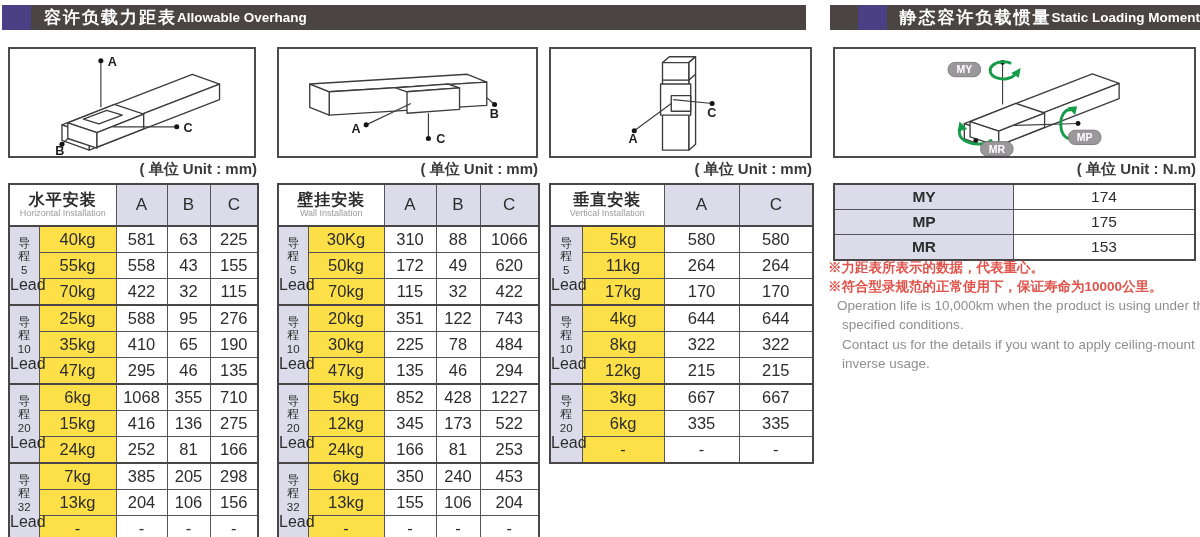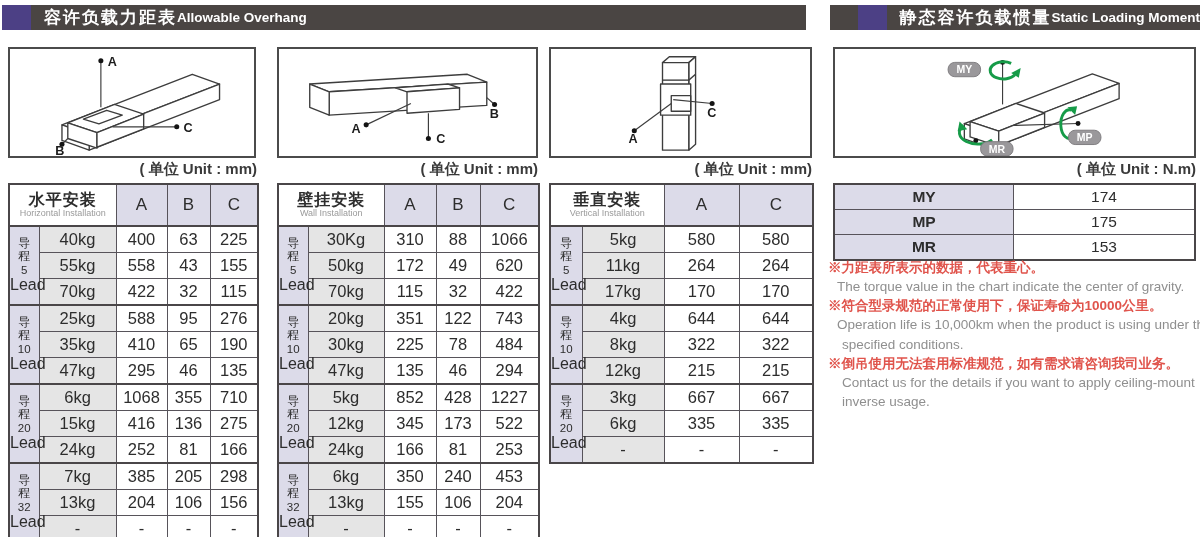--- a/index.html
+++ b/index.html
@@ -39,21 +39,21 @@
   .ovt{position:absolute;top:183px;}
   .t0{left:8px;width:249px;}.t1{left:277px;width:261px;}.t2{left:549px;width:263px;}
   .ov-table{width:100%;border-collapse:collapse;table-layout:fixed;border:2px solid #4a4648;}
   .ov-table th,.ov-table td{border:1px solid #57535a;text-align:center;vertical-align:middle;padding:0;}
   .ov-table thead th{height:40px;}
   th.tt{background:#fff;}
   .tt-zh{font-size:16px;font-weight:bold;letter-spacing:1px;line-height:1.15;}
   .tt-en{font-size:9px;font-weight:normal;color:#9a9a9a;line-height:1.1;}
   th.col{background:#dcdbe9;font-size:17px;font-weight:normal;color:#2d2d2d;}
   .ov-table td{height:25px;font-size:16.5px;}
-  td.load{background:#e5e5e5;}
+  td.load{background:#fde047;}
   td.val{background:#fff;}
   td.lead{background:#dcdbe9;padding:1px 0;}
   .lz{font-size:12px;line-height:1.12;}
   .ln{font-size:11.5px;line-height:1.12;}
   .le{font-size:16px;line-height:1.12;}
   tr.gstart td{border-top:2px solid #4a4648;}
 
   
   .mt{position:absolute;left:833px;top:183px;width:363px;border-collapse:collapse;table-layout:fixed;border:2px solid #4a4648;}
   .mt td{border:1px solid #57535a;height:22px;text-align:center;font-size:15.5px;color:#2d2d2d;}
@@ -215,21 +215,21 @@
         </thead>
         <tbody>
           <tr class="gstart">
             <td class="lead" rowspan="3">
               <div class="lz">导</div>
               <div class="lz">程</div>
               <div class="ln">5</div>
               <div class="le">Lead</div>
             </td>
             <td class="load">40kg</td>
-            <td class="val">400</td>
+            <td class="val">581</td>
             <td class="val">63</td>
             <td class="val">225</td>
           </tr>
           <tr>
             <td class="load">55kg</td>
             <td class="val">558</td>
             <td class="val">43</td>
             <td class="val">155</td>
           </tr>
           <tr>
@@ -531,25 +531,23 @@
       </tr>
       <tr>
         <td class="m-label">MR</td>
         <td class="m-val">153</td>
       </tr>
     </tbody>
   </table>
 
   <div class="notes">
     <div class="note-zh">※力距表所表示的数据，代表重心。</div>
-    <div class="note-en">The torque value in the chart indicate the center of gravity.</div>
     <div class="note-zh">※符合型录规范的正常使用下，保证寿命为10000公里。</div>
     <div class="note-en clip">Operation life is 10,000km when the product is using under th</div>
     <div class="note-en ind2">specified conditions.</div>
-    <div class="note-zh">※倒吊使用无法套用标准规范，如有需求请咨询我司业务。</div>
     <div class="note-en ind2">Contact us for the details if you want to apply ceiling-mount inverse usage.</div>
   </div>
 
 </div>
 
 <style>
   
   .t0 col:nth-child(1){width:30px;} .t0 col:nth-child(2){width:77px;}
   .t0 col:nth-child(3){width:51px;} .t0 col:nth-child(4){width:43px;} .t0 col:nth-child(5){width:48px;}
   .t1 col:nth-child(1){width:30px;} .t1 col:nth-child(2){width:76px;}

